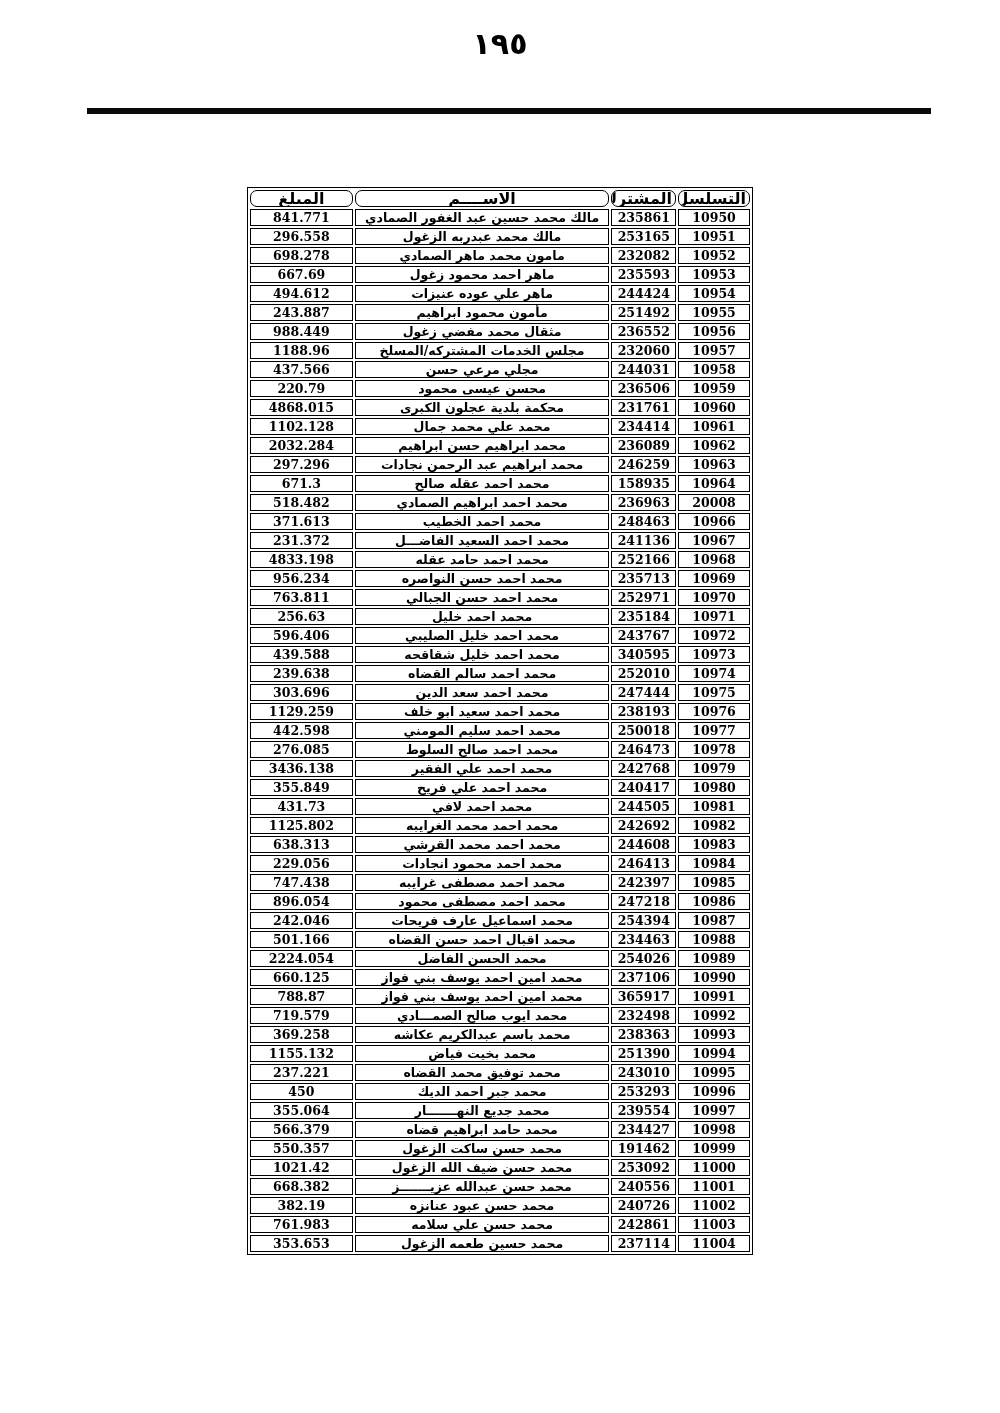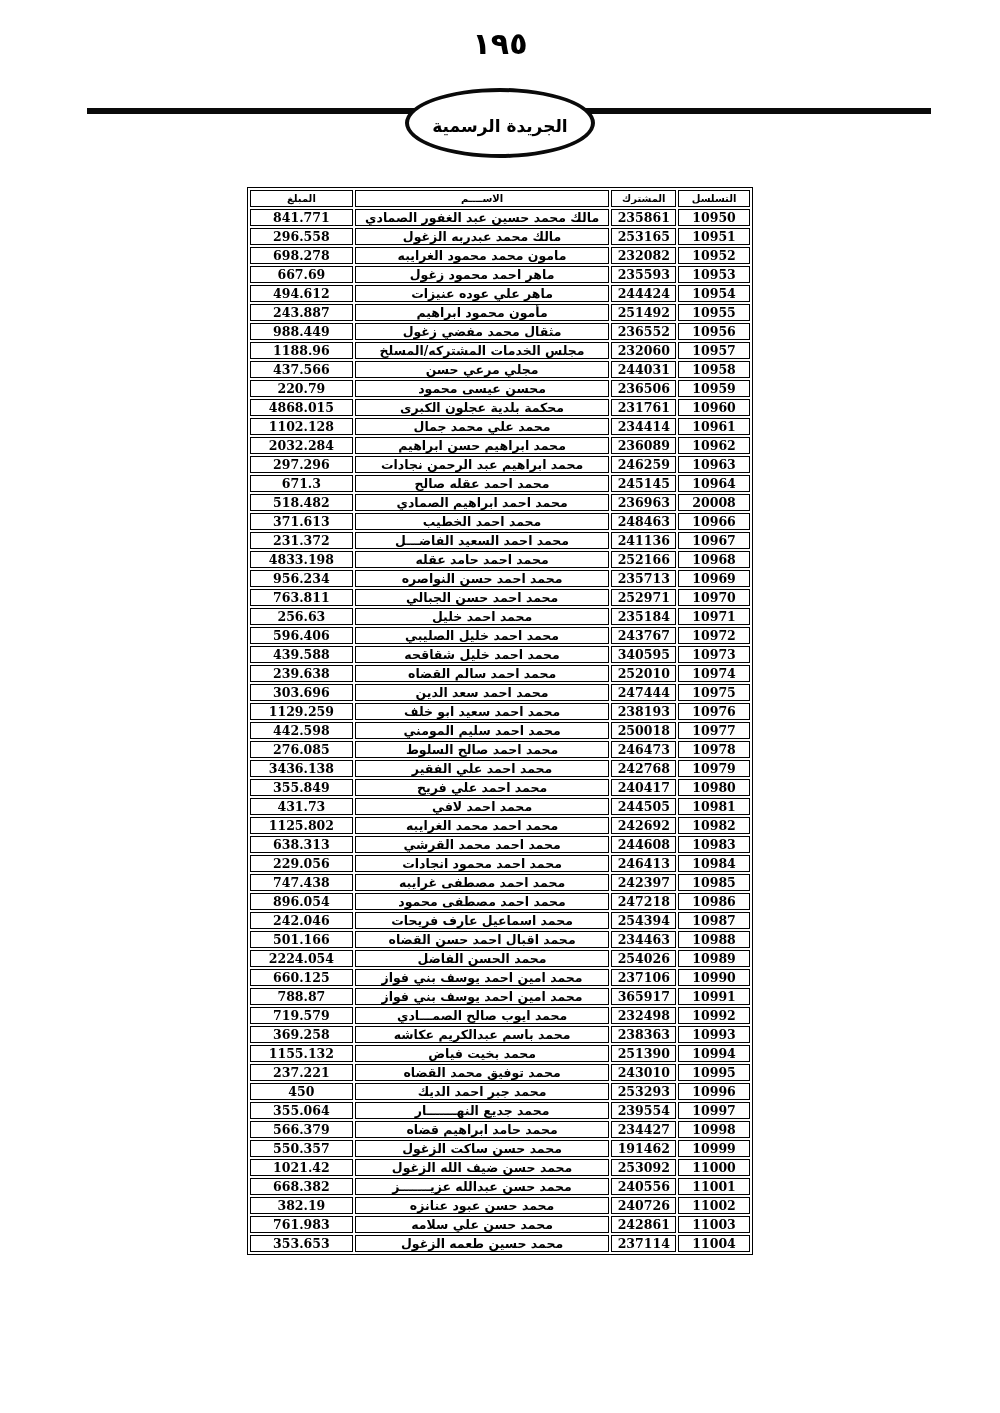--- a/index.html
+++ b/index.html
@@ -71,38 +71,35 @@
     padding: 0 3px;
     text-align: center;
     vertical-align: middle;
     font-weight: bold;
     font-size: 12.5px;
     line-height: 15px;
     white-space: nowrap;
     overflow: hidden;
     font-family: "DejaVu Serif", "DejaVu Sans", serif;
   }
-  .gztable th { font-size: 10px; }
+  .gztable th { font-size: 16px; border-radius: 7px; }
   col.c-serial  { width: 70px; }
   col.c-sub     { width: 63px; }
   col.c-name    { width: 248px; }
   col.c-amount  { width: 100px; }
 </style>
 </head>
 <body>
 
 <div class="page">
 
   <div class="page-number">١٩٥</div>
 
   <div class="rule"></div>
 
-  <div class="gazette-ellipse">
-    <span class="label">الجريدة الرسمية</span>
-  </div>
 
   <table class="gztable" dir="rtl">
     <colgroup>
       <col class="c-serial">
       <col class="c-sub">
       <col class="c-name">
       <col class="c-amount">
     </colgroup>
     <thead>
       <tr>
@@ -121,21 +118,21 @@
         </tr>
         <tr>
           <td>10951</td>
           <td>253165</td>
           <td>مالك محمد عبدربه الزغول</td>
           <td>296.558</td>
         </tr>
         <tr>
           <td>10952</td>
           <td>232082</td>
-          <td>مامون محمد محمود الغرايبه</td>
+          <td>مامون محمد ماهر الصمادي</td>
           <td>698.278</td>
         </tr>
         <tr>
           <td>10953</td>
           <td>235593</td>
           <td>ماهر احمد محمود زغول</td>
           <td>667.69</td>
         </tr>
         <tr>
           <td>10954</td>
@@ -192,21 +189,21 @@
           <td>2032.284</td>
         </tr>
         <tr>
           <td>10963</td>
           <td>246259</td>
           <td>محمد ابراهيم عبد الرحمن نجادات</td>
           <td>297.296</td>
         </tr>
         <tr>
           <td>10964</td>
-          <td>245145</td>
+          <td>158935</td>
           <td>محمد احمد عقله صالح</td>
           <td>671.3</td>
         </tr>
         <tr>
           <td>20008</td>
           <td>236963</td>
           <td>محمد احمد ابراهيم الصمادي</td>
           <td>518.482</td>
         </tr>
         <tr>

